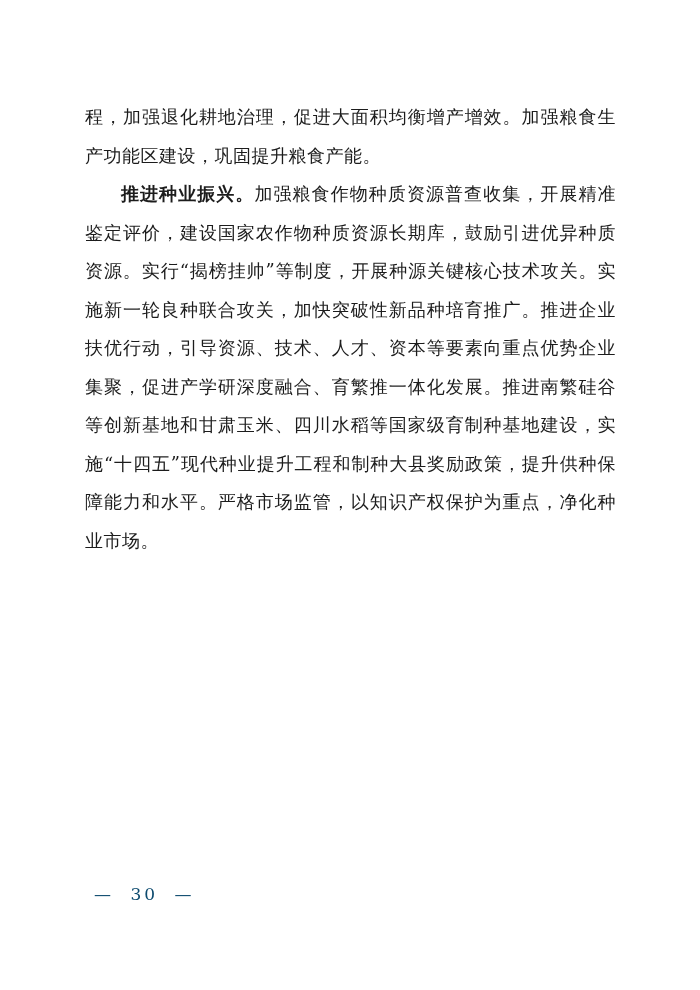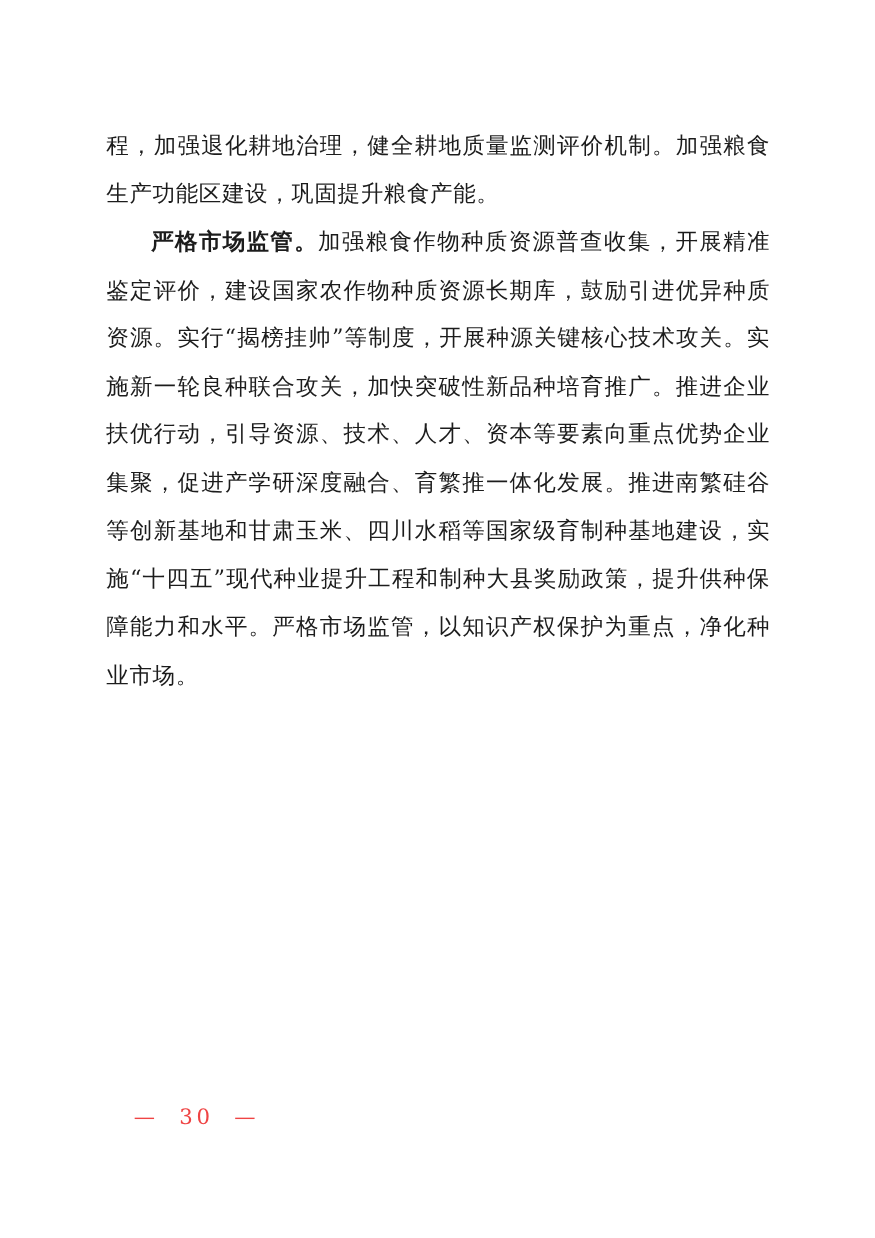--- a/index.html
+++ b/index.html
@@ -34,37 +34,37 @@
   }
   .para.no-indent {
     text-indent: 0;
   }
   .lead {
     font-weight: bold;
     font-family: "DejaVu Sans", "Liberation Sans", sans-serif;
   }
   .page-number {
     position: absolute;
-    left: 107px;
+    left: 94px;
     top: 884px;
     font-size: 17px;
     letter-spacing: 3px;
     word-spacing: 8px;
-    color: #ef4444;
+    color: #0c4a6e;
   }
 </style>
 </head>
 <body>
 
 <div class="page">
 
   <div class="content">
 
-    <p class="para no-indent"><span>程，加强退化耕地治理，健全耕地质量监测评价机制。加强粮食生产功能区建设，巩固提升粮食产能。</span></p>
+    <p class="para no-indent"><span>程，加强退化耕地治理，促进大面积均衡增产增效。加强粮食生产功能区建设，巩固提升粮食产能。</span></p>
 
-    <p class="para"><span class="lead">严格市场监管。</span><span>加强粮食作物种质资源普查收集，开展精准鉴定评价，建设国家农作物种质资源长期库，鼓励引进优异种质资源。实行“揭榜挂帅”等制度，开展种源关键核心技术攻关。实施新一轮良种联合攻关，加快突破性新品种培育推广。推进企业扶优行动，引导资源、技术、人才、资本等要素向重点优势企业集聚，促进产学研深度融合、育繁推一体化发展。推进南繁硅谷等创新基地和甘肃玉米、四川水稻等国家级育制种基地建设，实施“十四五”现代种业提升工程和制种大县奖励政策，提升供种保障能力和水平。严格市场监管，以知识产权保护为重点，净化种业市场。</span></p>
+    <p class="para"><span class="lead">推进种业振兴。</span><span>加强粮食作物种质资源普查收集，开展精准鉴定评价，建设国家农作物种质资源长期库，鼓励引进优异种质资源。实行“揭榜挂帅”等制度，开展种源关键核心技术攻关。实施新一轮良种联合攻关，加快突破性新品种培育推广。推进企业扶优行动，引导资源、技术、人才、资本等要素向重点优势企业集聚，促进产学研深度融合、育繁推一体化发展。推进南繁硅谷等创新基地和甘肃玉米、四川水稻等国家级育制种基地建设，实施“十四五”现代种业提升工程和制种大县奖励政策，提升供种保障能力和水平。严格市场监管，以知识产权保护为重点，净化种业市场。</span></p>
 
 
   </div>
 
   <div class="page-number">— 30 —</div>
 
 </div>
 
 </body></html>

